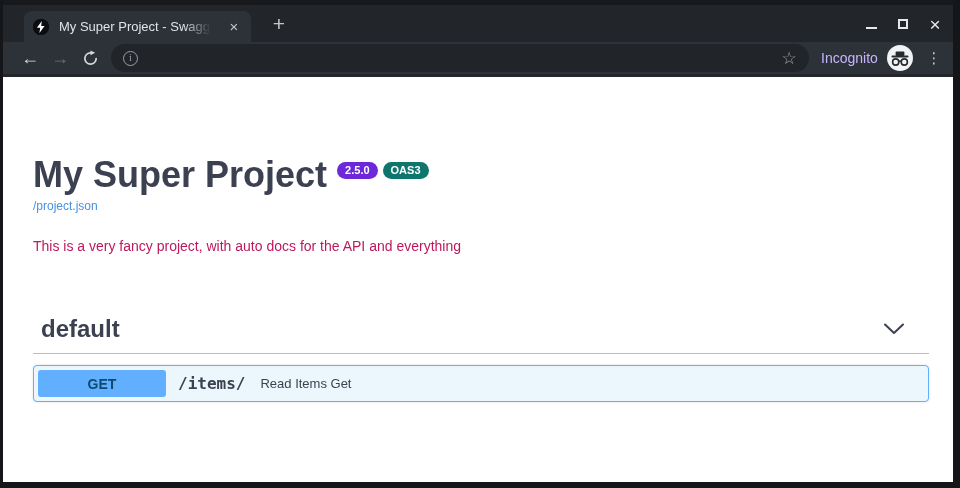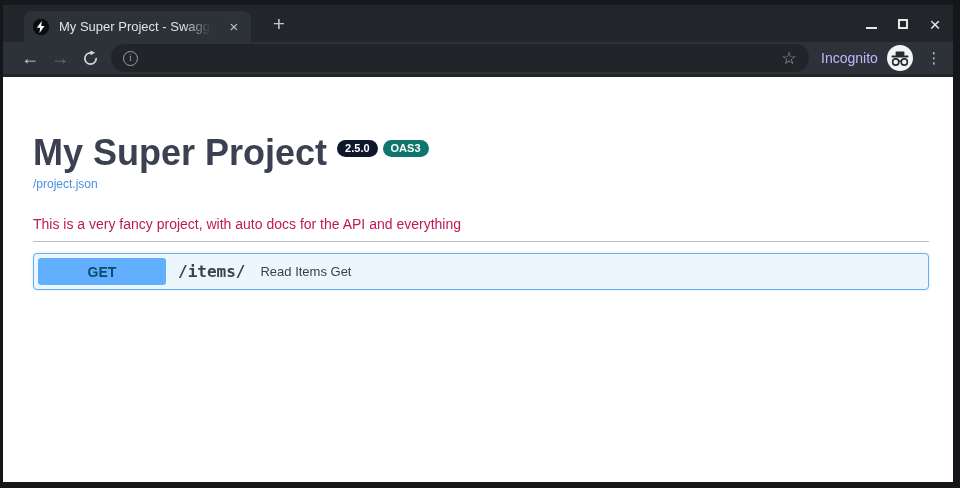--- a/index.html
+++ b/index.html
@@ -87,29 +87,29 @@
     margin-left:8px; width:26px; height:26px; color:#c3c6c9; font-size:15px;
     display:flex; align-items:center; justify-content:center; flex:none;
   }
 
   
   .content {
     flex:1; background:#ffffff; color:#3b4151; overflow:hidden;
     padding:0 24px 0 30px;
   }
   .api-title {
-    margin-top:56px; font-size:36px; font-weight:bold; color:#3b4151;
+    margin-top:78px; font-size:36px; font-weight:bold; color:#3b4151;
     line-height:40px;
   }
   .badges { display:inline-flex; gap:5px; margin-left:10px; transform:translateY(-13px); }
   .badge {
     font-size:11px; font-weight:bold; color:#ffffff; border-radius:10px;
     padding:2px 8px 3px; line-height:12px;
   }
-  .badge.version { background:#0f172a; }
+  .badge.version { background:#6d28d9; }
   .badge.oas { background:#0f766e; }
   .spec-link { margin-top:4px; font-size:12px; }
   .spec-link a { color:#4990e2; text-decoration:none; }
   .api-desc { margin-top:25px; font-size:14px; color:#be185d; }
 
   .section-header {
     margin-top:60px; display:flex; align-items:center; justify-content:space-between;
     cursor:pointer; padding:0 24px 0 8px; height:30px;
   }
   .section-title { font-size:24px; font-weight:bold; color:#3b4151; }
@@ -192,20 +192,28 @@
   <div class="content">
     <h1 class="api-title"><span>My Super Project</span><span class="badges">
           <span class="badge version">2.5.0</span>
           <span class="badge oas">OAS3</span>
         </span></h1>
     <div class="spec-link">
       <a href="#">/project.json</a>
     </div>
     <p class="api-desc">This is a very fancy project, with auto docs for the API and everything</p>
 
+    <div class="section-header">
+      <span class="section-title">default</span>
+      <span class="chevron">
+        <svg width="22" height="14" viewBox="0 0 22 14">
+          <path d="M2 2.5 L11 11 L20 2.5" fill="none" stroke="#3b4151" stroke-width="2" stroke-linecap="round" stroke-linejoin="round"></path>
+        </svg>
+      </span>
+    </div>
     <hr class="section-divider">
 
     <div class="opblock">
       <button class="method-btn">GET</button>
       <span class="op-path">/items/</span>
       <span class="op-summary">Read Items Get</span>
     </div>
   </div>
 
 </div>

